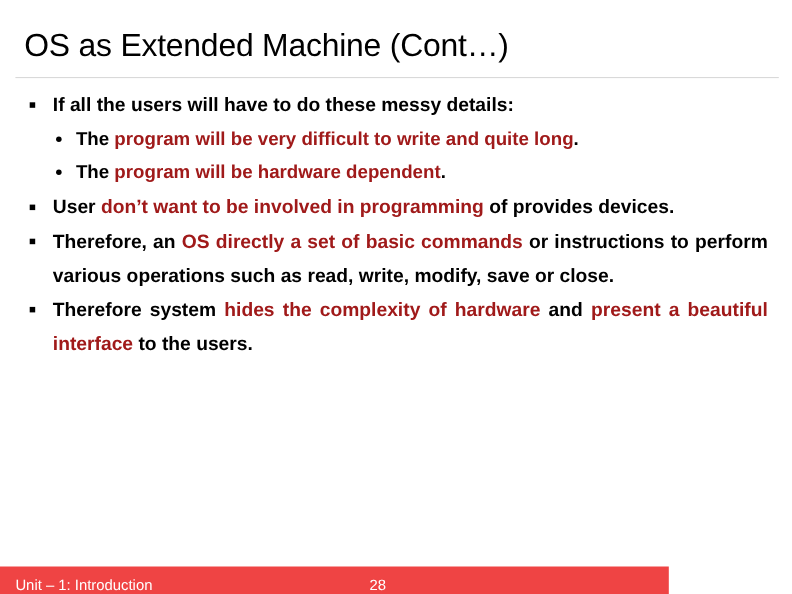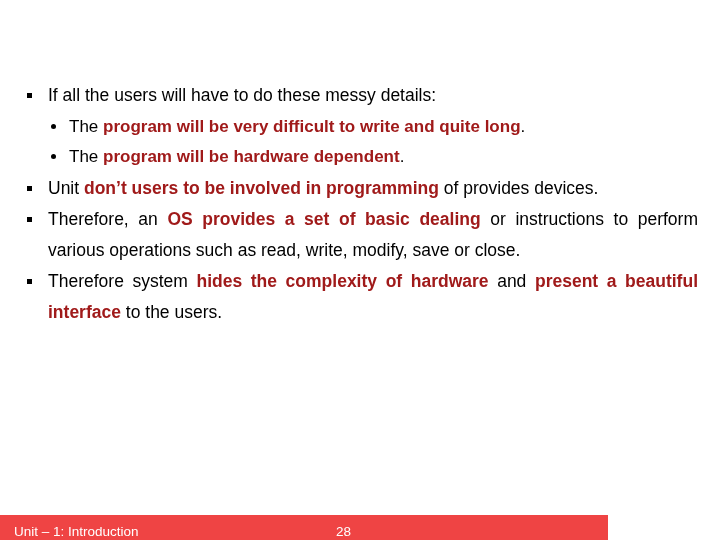--- a/index.html
+++ b/index.html
@@ -137,21 +137,21 @@
     display: block;
   }
 
   .em {
     color: #A01A1A;
     font-weight: bold;
     text-align: right;
   }
   .plain {
     color: #000000;
-    font-weight: normal;
+    font-weight: bold;
   }
 
   
   .footer-bar {
     position: absolute;
     left: 0;
     top: 515px;
     width: 608px;
     height: 32px;
     background: #ef4444;
@@ -183,40 +183,44 @@
     line-height: 17px;
     color: #ffffff;
     white-space: nowrap;
   }
 </style>
 </head>
 <body>
 
 <div class="slide">
 
+  <div class="title-area">
+    <div class="slide-title">OS as Extended Machine (Cont…)</div>
+    <div class="title-rule"></div>
+  </div>
 
   <div class="body-area">
     <ul class="lvl1" id="bullet-root">
         <li class="b1">
           <span class="marker"></span>
           <span class="txt"><span class="plain">If all the users will have to do these messy details:</span></span>
         </li>
         <div class="sub-list-wrap">
           <ul class="lvl2">
             <li class="b2"><span class="marker2"></span><span><span class="plain">The </span><span class="em">program will be very difficult to write and quite long</span><span class="plain">.</span></span></li>
             <li class="b2"><span class="marker2"></span><span><span class="plain">The </span><span class="em">program will be hardware dependent</span><span class="plain">.</span></span></li>
           </ul>
         </div>
         <li class="b1">
           <span class="marker"></span>
-          <span class="txt"><span class="plain">Unit </span><span class="em">don’t users to be involved in programming</span><span class="plain"> of provides devices.</span></span>
-        </li>
-        <li class="b1">
-          <span class="marker"></span>
-          <span class="txt"><span class="plain">Therefore, an </span><span class="em">OS provides a set of basic dealing</span><span class="plain"> or instructions to perform various operations such as read, write, modify, save or close.</span></span>
+          <span class="txt"><span class="plain">User </span><span class="em">don’t want to be involved in programming</span><span class="plain"> of provides devices.</span></span>
+        </li>
+        <li class="b1">
+          <span class="marker"></span>
+          <span class="txt"><span class="plain">Therefore, an </span><span class="em">OS directly a set of basic commands</span><span class="plain"> or instructions to perform various operations such as read, write, modify, save or close.</span></span>
         </li>
         <li class="b1">
           <span class="marker"></span>
           <span class="txt"><span class="plain">Therefore system </span><span class="em">hides the complexity of hardware</span><span class="plain"> and </span><span class="em">present a beautiful interface</span><span class="plain"> to the users.</span></span>
         </li>
       </ul>
   </div>
 
   <div class="footer-bar">
     <div class="footer-left">Unit – 1: Introduction</div>

